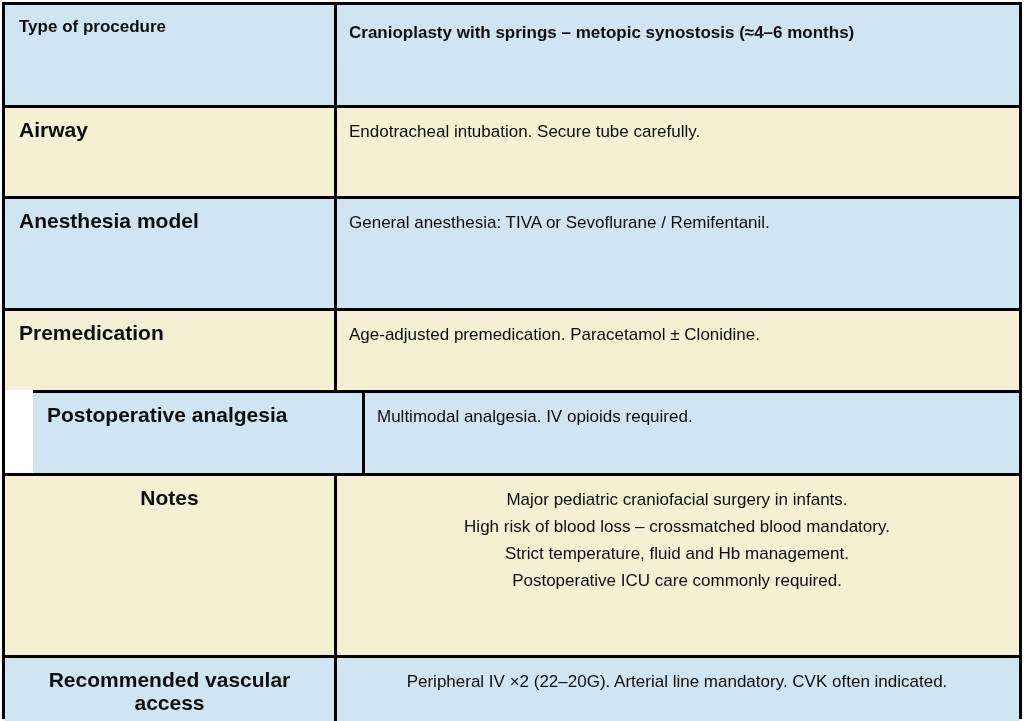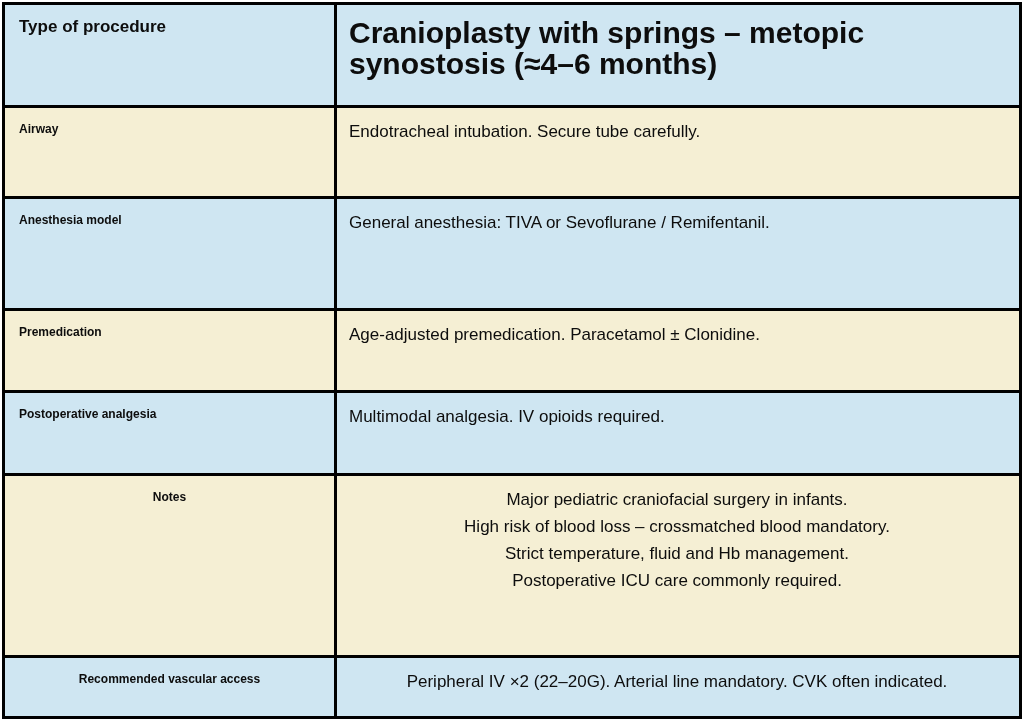--- a/index.html
+++ b/index.html
@@ -36,45 +36,45 @@
   .bg-cream { background: var(--cream, #f5efd4); }
   .cell {
     box-sizing: border-box;
     padding: 10px 14px;
   }
   .cell.label {
     width: 332px;
     flex: 0 0 332px;
     border-right: 3px solid var(--border-color, #000);
     font-weight: bold;
-    font-size: 12px;
+    font-size: 21px;
     line-height: 23px;
   }
   .cell.value {
     flex: 1 1 auto;
     font-size: 17px;
     line-height: 27px;
     white-space: pre-line;
     padding-left: 12px;
   }
   .row.header .cell.label {
     font-size: 17px;
   }
   .row.header .cell.value {
     font-weight: bold;
-    font-size: 30px;
+    font-size: 17px;
     line-height: 31px;
     padding-top: 12px;
   }
   
   .row.header      { height: 100px; }
   .row.r-airway    { height: 91px;  }
   .row.r-anesth    { height: 112px;  }
   .row.r-premed    { height: 82px;  }
-  .row.r-postop    { height: 83px;  }
+  .row.r-postop    { height: 83px; margin-left: 28px;  }
   .row.r-notes     { height: 182px; text-align: center; }
   .row.r-vascular  { flex: 1 1 auto; text-align: center; }
 </style>
 </head>
 <body>
 
 <div class="page">
   <div class="proc-table">
 
     <div class="row header bg-blue">

